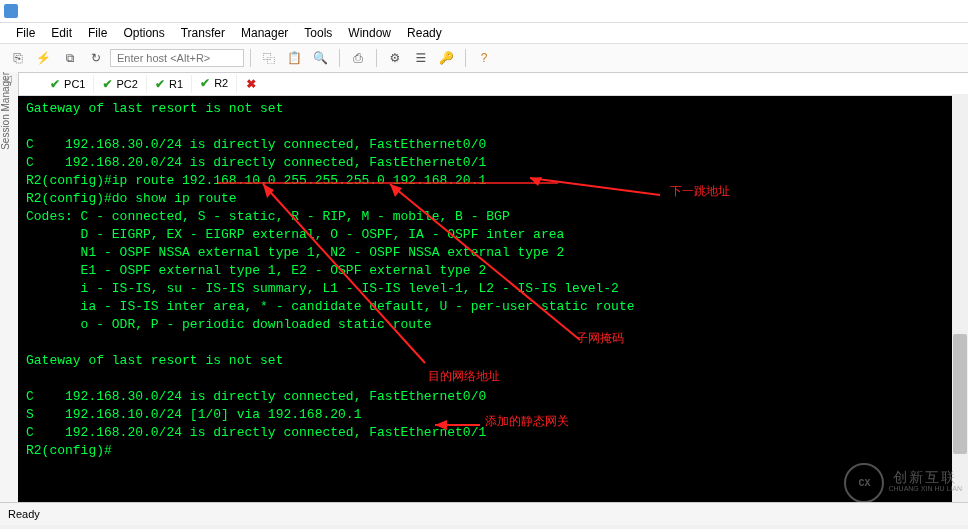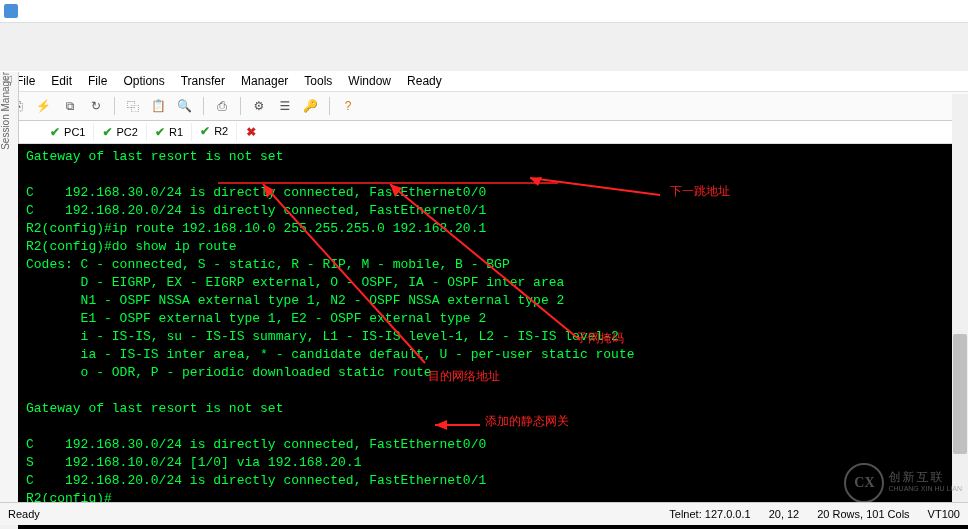--- a/index.html
+++ b/index.html
@@ -1,39 +1,39 @@
 <!DOCTYPE html>
 <html><head>
 <meta charset="utf-8">
 <style>
   body { margin:0; padding:0; font-family:"Segoe UI",Tahoma,sans-serif; font-size:12px; background:#f0f0f0; color:#000; width:968px; height:529px; overflow:hidden; position:relative; }
   .titlebar { height:22px; background:#fff; border-bottom:1px solid #ddd; display:flex; align-items:center; padding-left:4px; }
   .title-icon { width:14px; height:14px; background:#4a90d9; border-radius:2px; margin-right:6px; }
   .title-text { font-size:11px; color:#555; }
-  .menubar { height:20px; background:#fff; display:flex; align-items:center; padding-left:8px; border-bottom:1px solid #e0e0e0;margin-top:48px; }
+  .menubar { height:20px; background:#fff; display:flex; align-items:center; padding-left:8px; border-bottom:1px solid #e0e0e0; }
   .menuitem { padding:2px 8px; font-size:12px; cursor:default; }
   .toolbar { height:28px; background:#fafafa; display:flex; align-items:center; padding:0 6px; border-bottom:1px solid #ccc; gap:2px; }
   .tool-btn { width:22px; height:22px; display:flex; align-items:center; justify-content:center; border:1px solid transparent; color:#555; }
   .tool-sep { width:1px; height:18px; background:#ccc; margin:0 4px; }
   .host-input { padding:2px 6px; font-size:11px; color:#888; width:120px; border:1px solid #ccc; background:#fff; }
   .tabbar { height:22px; background:#fff; display:flex; align-items:center; padding-left:24px; border-bottom:1px solid #ddd; }
   .tab { display:flex; align-items:center; padding:2px 8px; font-size:11px; gap:4px; border-right:1px solid #eee;}
   .check { color:#2a9d2a; font-weight:bold; font-size:12px; }
   .terminal-wrap { position:relative; margin-left:18px; }
   .session-tab-label { position:absolute; left:0; top:72px; width:18px; font-size:10px; color:#666; background:#f5f5f5; border-right:1px solid #ccc; height:437px; }
   .session-vert { writing-mode:vertical-rl; transform:rotate(180deg); padding-top:6px; display:block; font-size:10px;}
   .terminal { background:#000; color:#00ff41; font-family:"Courier New",monospace; font-size:13px; line-height:18px; padding:4px 8px; height:404px; overflow:hidden; white-space:pre; font-weight:normal; position:relative;}
   .scrollbar { position:absolute; right:0; top:94px; width:16px; height:412px; background:#f0f0f0; }
   .scroll-thumb { position:absolute; top:240px; width:14px; left:1px; height:120px; background:#c0c0c0; border-radius:2px;}
   .statusbar { position:absolute; bottom:4px; left:0; right:0; height:22px; background:#f5f5f5; border-top:1px solid #ccc; display:flex; align-items:center; font-size:11px; padding:0 8px; justify-content:space-between;}
   .status-right { display:flex; gap:18px; }
   .annot { position:absolute; color:#ff2020; font-size:12px; font-family:"Microsoft YaHei","SimHei",sans-serif; font-weight:normal; pointer-events:none; }
   .arrow-svg { position:absolute; pointer-events:none; }
   .watermark { position:absolute; right:6px; bottom:26px; display:flex; align-items:center; gap:4px; opacity:0.6; }
-  .wm-circle { width:36px; height:36px; border:2px solid #888; border-radius:50%; display:flex; align-items:center; justify-content:center; font-family:Liberation Serif, serif; font-weight:bold; font-size:14px; color:#888;}
+  .wm-circle { width:36px; height:36px; border:2px solid #888; border-radius:50%; display:flex; align-items:center; justify-content:center; font-family:Liberation Mono, monospace; font-weight:bold; font-size:10px; color:#888;}
   .wm-text { font-size:11px; color:#888; line-height:12px;}
   
   .nav-back { position:absolute; left:4px; top:73px; font-size:10px; color:#888;}
 </style>
 </head>
 <body>
 
 <div class="titlebar">
   <div class="title-icon"></div>
   <div class="title-text"></div>
@@ -49,20 +49,21 @@
   <div class="menuitem">Tools</div>
   <div class="menuitem">Window</div>
   <div class="menuitem">Ready</div>
 </div>
 
 <div class="toolbar">
   <div class="tool-btn">⎘</div>
   <div class="tool-btn">⚡</div>
   <div class="tool-btn">⧉</div>
   <div class="tool-btn">↻</div>
+  <input class="host-input" placeholder="Enter host &lt;Alt+R&gt;" style="">
   <div class="tool-sep"></div>
   <div class="tool-btn">⿻</div>
   <div class="tool-btn">📋</div>
   <div class="tool-btn">🔍</div>
   <div class="tool-sep"></div>
   <div class="tool-btn">⎙</div>
   <div class="tool-sep"></div>
   <div class="tool-btn">⚙</div>
   <div class="tool-btn">☰</div>
   <div class="tool-btn">🔑</div>
@@ -141,26 +142,20 @@
 </svg>
 
 <div class="annot" style="left:670px; top:183px;">下一跳地址</div>
 <div class="annot" style="left:428px; top:356px;margin-top:12px;">目的网络地址</div>
 <div class="annot" style="left:576px; top:330px;">子网掩码</div>
 <div class="annot" style="left:485px; top:413px;">添加的静态网关</div>
 
 <div class="watermark">
   <div class="wm-circle">CX</div>
   <div>
-    <div class="wm-text" style="font-size:12px;letter-spacing:2px;">创新互联</div>
+    <div class="wm-text" style="font-size:14px;letter-spacing:2px;text-align:center;">创新互联</div>
     <div class="wm-text" style="font-size:7px;">CHUANG XIN HU LIAN</div>
   </div>
 </div>
 
 <div class="statusbar">
   <span>Ready</span>
-  <div class="status-right">
-    <span>Telnet: 127.0.0.1</span>
-    <span>20, 12</span>
-    <span>20 Rows, 101 Cols</span>
-    <span>VT100</span>
-  </div>
 </div>
 
 </body></html>

